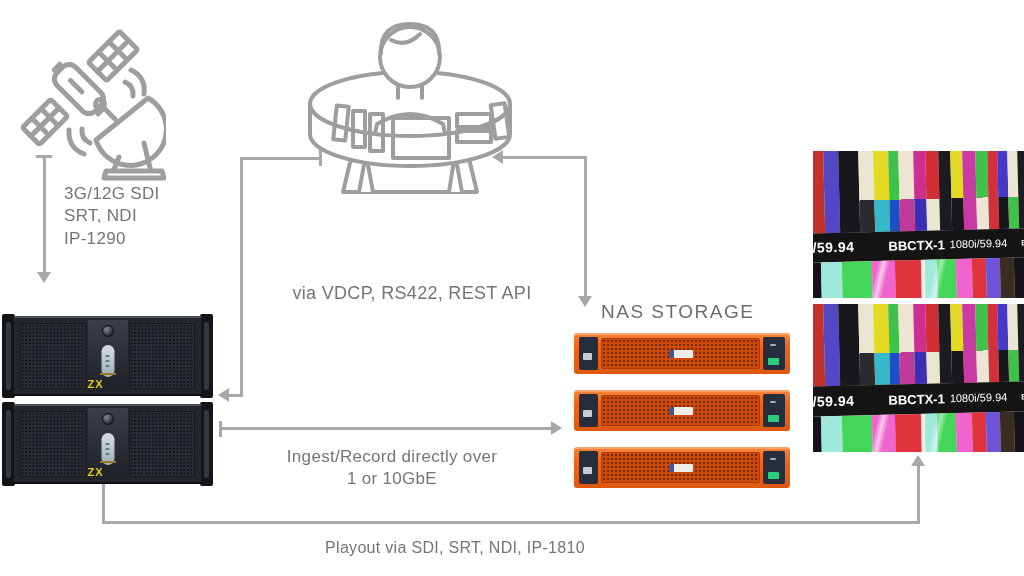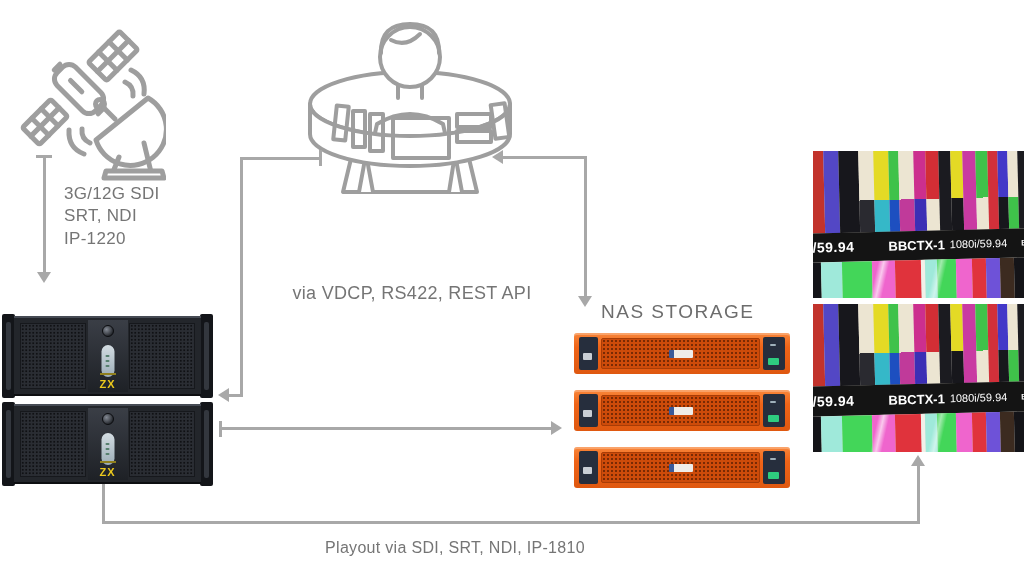--- a/index.html
+++ b/index.html
@@ -28,21 +28,21 @@
             background-image:radial-gradient(circle,#101114 .8px,transparent 1.1px);background-size:3.5px 3.5px;border:1px solid #16181c;}
   .srv-mesh.ml{left:6px;} .srv-mesh.mr{right:6px;}
   .srv-col{position:absolute;left:50%;transform:translateX(-50%);width:40px;top:2px;bottom:2px;
            background:linear-gradient(180deg,#3a3e46,#1e2126);}
   .srv-lock{position:absolute;top:5px;left:50%;transform:translateX(-50%);width:10px;height:10px;border-radius:50%;
             background:radial-gradient(circle at 35% 35%,#848a94,#23262b 75%);border:1px solid #0c0d10;}
   .srv-led{position:absolute;top:25px;left:50%;transform:translateX(-50%);width:13px;height:32px;border-radius:7px;
            background:linear-gradient(180deg,#d4dde2,#9cadb7);display:flex;flex-direction:column;align-items:center;justify-content:center;gap:3px;}
   .srv-led i{width:4px;height:2px;background:#567f6d;border-radius:1px;}
   .srv-cap{position:absolute;bottom:17px;left:50%;transform:translateX(-50%);width:16px;height:2px;background:#8f7f1d;}
-  .srv-logo{position:absolute;bottom:2px;width:100%;text-align:center;color:#ecc91d;font-weight:bold;font-size:11px;letter-spacing:1px;}
+  .srv-logo{position:absolute;bottom:2px;width:100%;text-align:left;color:#ecc91d;font-weight:bold;font-size:11px;letter-spacing:1px;}
   
   .nas{position:absolute;left:574px;width:216px;height:41px;border-radius:3px;
        background:linear-gradient(180deg,#f8863a 0%,#ef6418 35%,#df5810 100%);box-shadow:inset 0 2px 0 rgba(255,255,255,.25);}
   .nas-cap{position:absolute;top:4px;bottom:4px;width:19px;background:#262e3d;border-radius:2px;}
   .nas-cap.l{left:5px;} .nas-cap.r{right:5px;width:22px;}
   .nas-chip{position:absolute;left:4px;top:16px;width:9px;height:7px;background:#c9ced5;border-radius:1px;}
   .nas-btn{position:absolute;left:5px;bottom:5px;width:11px;height:7px;background:#2ecc7f;border-radius:1px;}
   .nas-dot{position:absolute;left:7px;top:7px;width:6px;height:2px;background:#9fb0ba;border-radius:1px;}
   .nas-mesh{position:absolute;left:27px;right:30px;top:5px;bottom:5px;border-radius:2px;background-color:#cd4b0a;
             background-image:radial-gradient(circle,#792a04 1px,transparent 1.25px);background-size:4px 4px;border:1px solid #a83c06;}
@@ -157,29 +157,31 @@
 
   <div>
     <div class="ln" style="left:102px;top:482px;width:3px;height:42px;"></div>
     <div class="ln" style="left:102px;top:521px;width:818px;height:3px;"></div>
     <div class="ln" style="left:917px;top:466px;width:3px;height:58px;"></div>
     <div class="arr up" style="left:911px;top:455px;"></div>
   </div>
 
   <div class="label" style="left:64px;top:183px;">3G/12G SDI
 SRT, NDI
-IP-1220</div>
+IP-1290</div>
 
 
 
   <div class="label center" style="left:282px;top:282px;width:260px;font-size:18px;">via VDCP, RS422, REST API</div>
 
 
   <div class="heading" style="left:601px;top:301px;font-size:19px;letter-spacing:1.5px;">NAS STORAGE</div>
 
+  <div class="label center" style="left:242px;top:446px;width:300px;">Ingest/Record directly over
+1 or 10GbE</div>
 
   <div class="label center" style="left:280px;top:537px;width:350px;font-size:16px;">Playout via SDI, SRT, NDI, IP-1810</div>
 
   <div class="server" style="left:2px;top:316px;">
     <div class="srv-ear l">
         <i></i>
       </div>
     <div class="srv-ear r">
         <i></i>
       </div>

